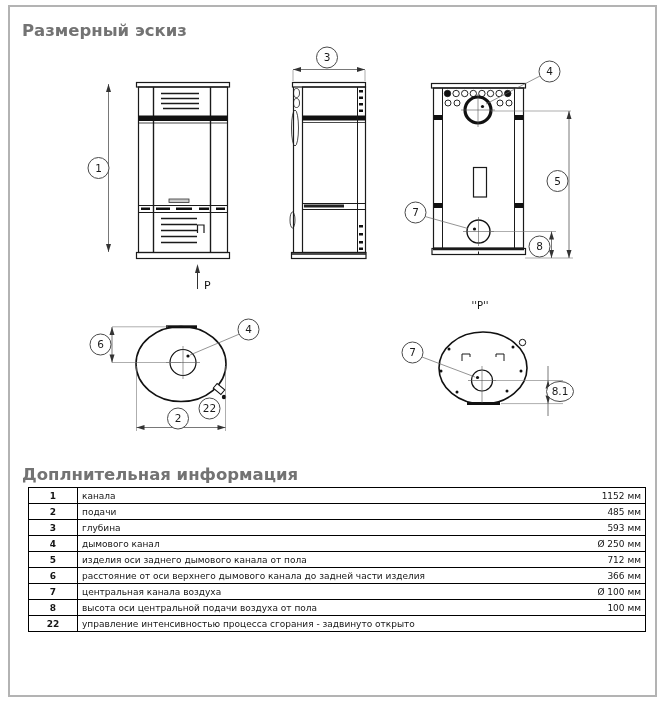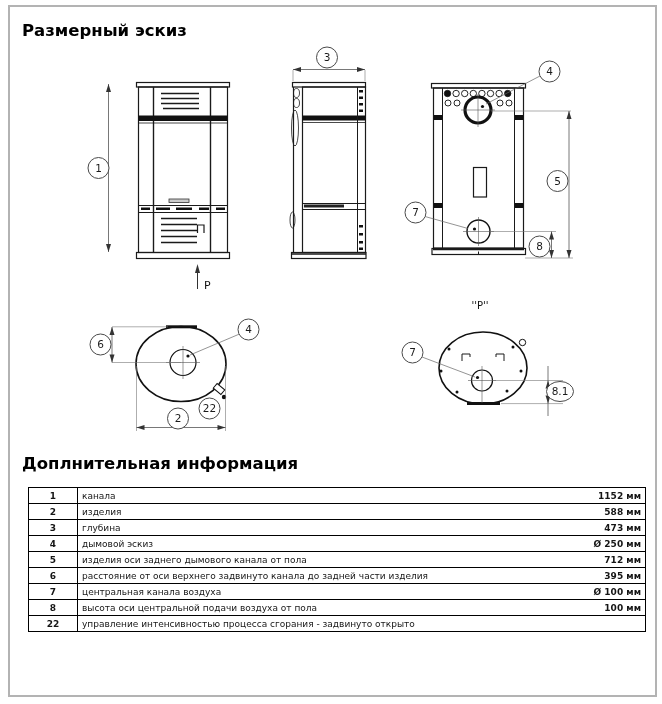--- a/index.html
+++ b/index.html
@@ -1,34 +1,34 @@
 <!DOCTYPE html>
 <html><head>
 <meta charset="utf-8">
 <style>
   html,body{margin:0;padding:0;background:#fff;}
   body{width:662px;height:704px;position:relative;font-family:"DejaVu Sans",sans-serif;color:#111;overflow:hidden;}
   .page-frame{position:absolute;left:8px;top:5px;width:645px;height:688px;border:2px solid #b3b3b3;background:#fff;}
-  .title{position:absolute;left:22px;font-weight:bold;font-size:16.5px;color:#000000;letter-spacing:0;}
+  .title{position:absolute;left:22px;font-weight:bold;font-size:16.5px;color:#737373;letter-spacing:0;}
   #sketch-title{top:21px;}
-  #info-title{top:454px;}
+  #info-title{top:465px;}
   svg text{font-family:"DejaVu Sans",sans-serif;}
   .co-circle{fill:#fff;stroke:#4a4a4a;stroke-width:1;}
   .co-text{font-size:10.5px;fill:#1a1a1a;text-anchor:middle;}
   .mainln{stroke:#1a1a1a;fill:none;}
   .dimln{stroke:#555;stroke-width:0.8;fill:none;}
   .extln{stroke:#777;stroke-width:0.6;fill:none;}
   .leader{stroke:#666;stroke-width:0.7;fill:none;}
   .ah{fill:#333;stroke:none;}
   .info-table{position:absolute;left:28px;top:487px;border-collapse:collapse;width:618px;table-layout:fixed;}
   .info-table td{border-top:1px solid #000;border-bottom:1px solid #000;height:15px;font-size:9px;padding:0 4px;vertical-align:middle;color:#151515;overflow:hidden;white-space:nowrap;}
   .info-table{border:1.5px solid #000;}
   .c-num{width:40px;text-align:center;font-weight:bold;border-right:1px solid #000;}
   .c-label{}
-  .c-value{width:104px;text-align:right;font-weight:bold;padding-right:3px;}
+  .c-value{width:104px;text-align:right;font-weight:normal;padding-right:3px;}
 </style>
 </head>
 <body>
 
 <div class="page-frame"></div>
 
 <div class="title" id="sketch-title">Размерный эскиз</div>
 
 <svg style="position:absolute;left:0;top:0;" width="662" height="455" viewBox="0 0 662 455">
 
@@ -274,42 +274,42 @@
 
 <table class="info-table">
   <tbody>
     <tr>
       <td class="c-num">1</td>
       <td class="c-label">канала</td>
       <td class="c-value">1152 мм</td>
     </tr>
     <tr>
       <td class="c-num">2</td>
-      <td class="c-label">изделия</td>
-      <td class="c-value">588 мм</td>
+      <td class="c-label">подачи</td>
+      <td class="c-value">485 мм</td>
     </tr>
     <tr>
       <td class="c-num">3</td>
       <td class="c-label">глубина</td>
-      <td class="c-value">473 мм</td>
+      <td class="c-value">593 мм</td>
     </tr>
     <tr>
       <td class="c-num">4</td>
-      <td class="c-label">дымовой эскиз</td>
+      <td class="c-label">дымового канал</td>
       <td class="c-value">Ø 250 мм</td>
     </tr>
     <tr>
       <td class="c-num">5</td>
       <td class="c-label">изделия оси заднего дымового канала от пола</td>
       <td class="c-value">712 мм</td>
     </tr>
     <tr>
       <td class="c-num">6</td>
-      <td class="c-label">расстояние от оси верхнего задвинуто канала до задней части изделия</td>
-      <td class="c-value">395 мм</td>
+      <td class="c-label">расстояние от оси верхнего дымового канала до задней части изделия</td>
+      <td class="c-value">366 мм</td>
     </tr>
     <tr>
       <td class="c-num">7</td>
       <td class="c-label">центральная канала воздуха</td>
       <td class="c-value">Ø 100 мм</td>
     </tr>
     <tr>
       <td class="c-num">8</td>
       <td class="c-label">высота оси центральной подачи воздуха от пола</td>
       <td class="c-value">100 мм</td>

